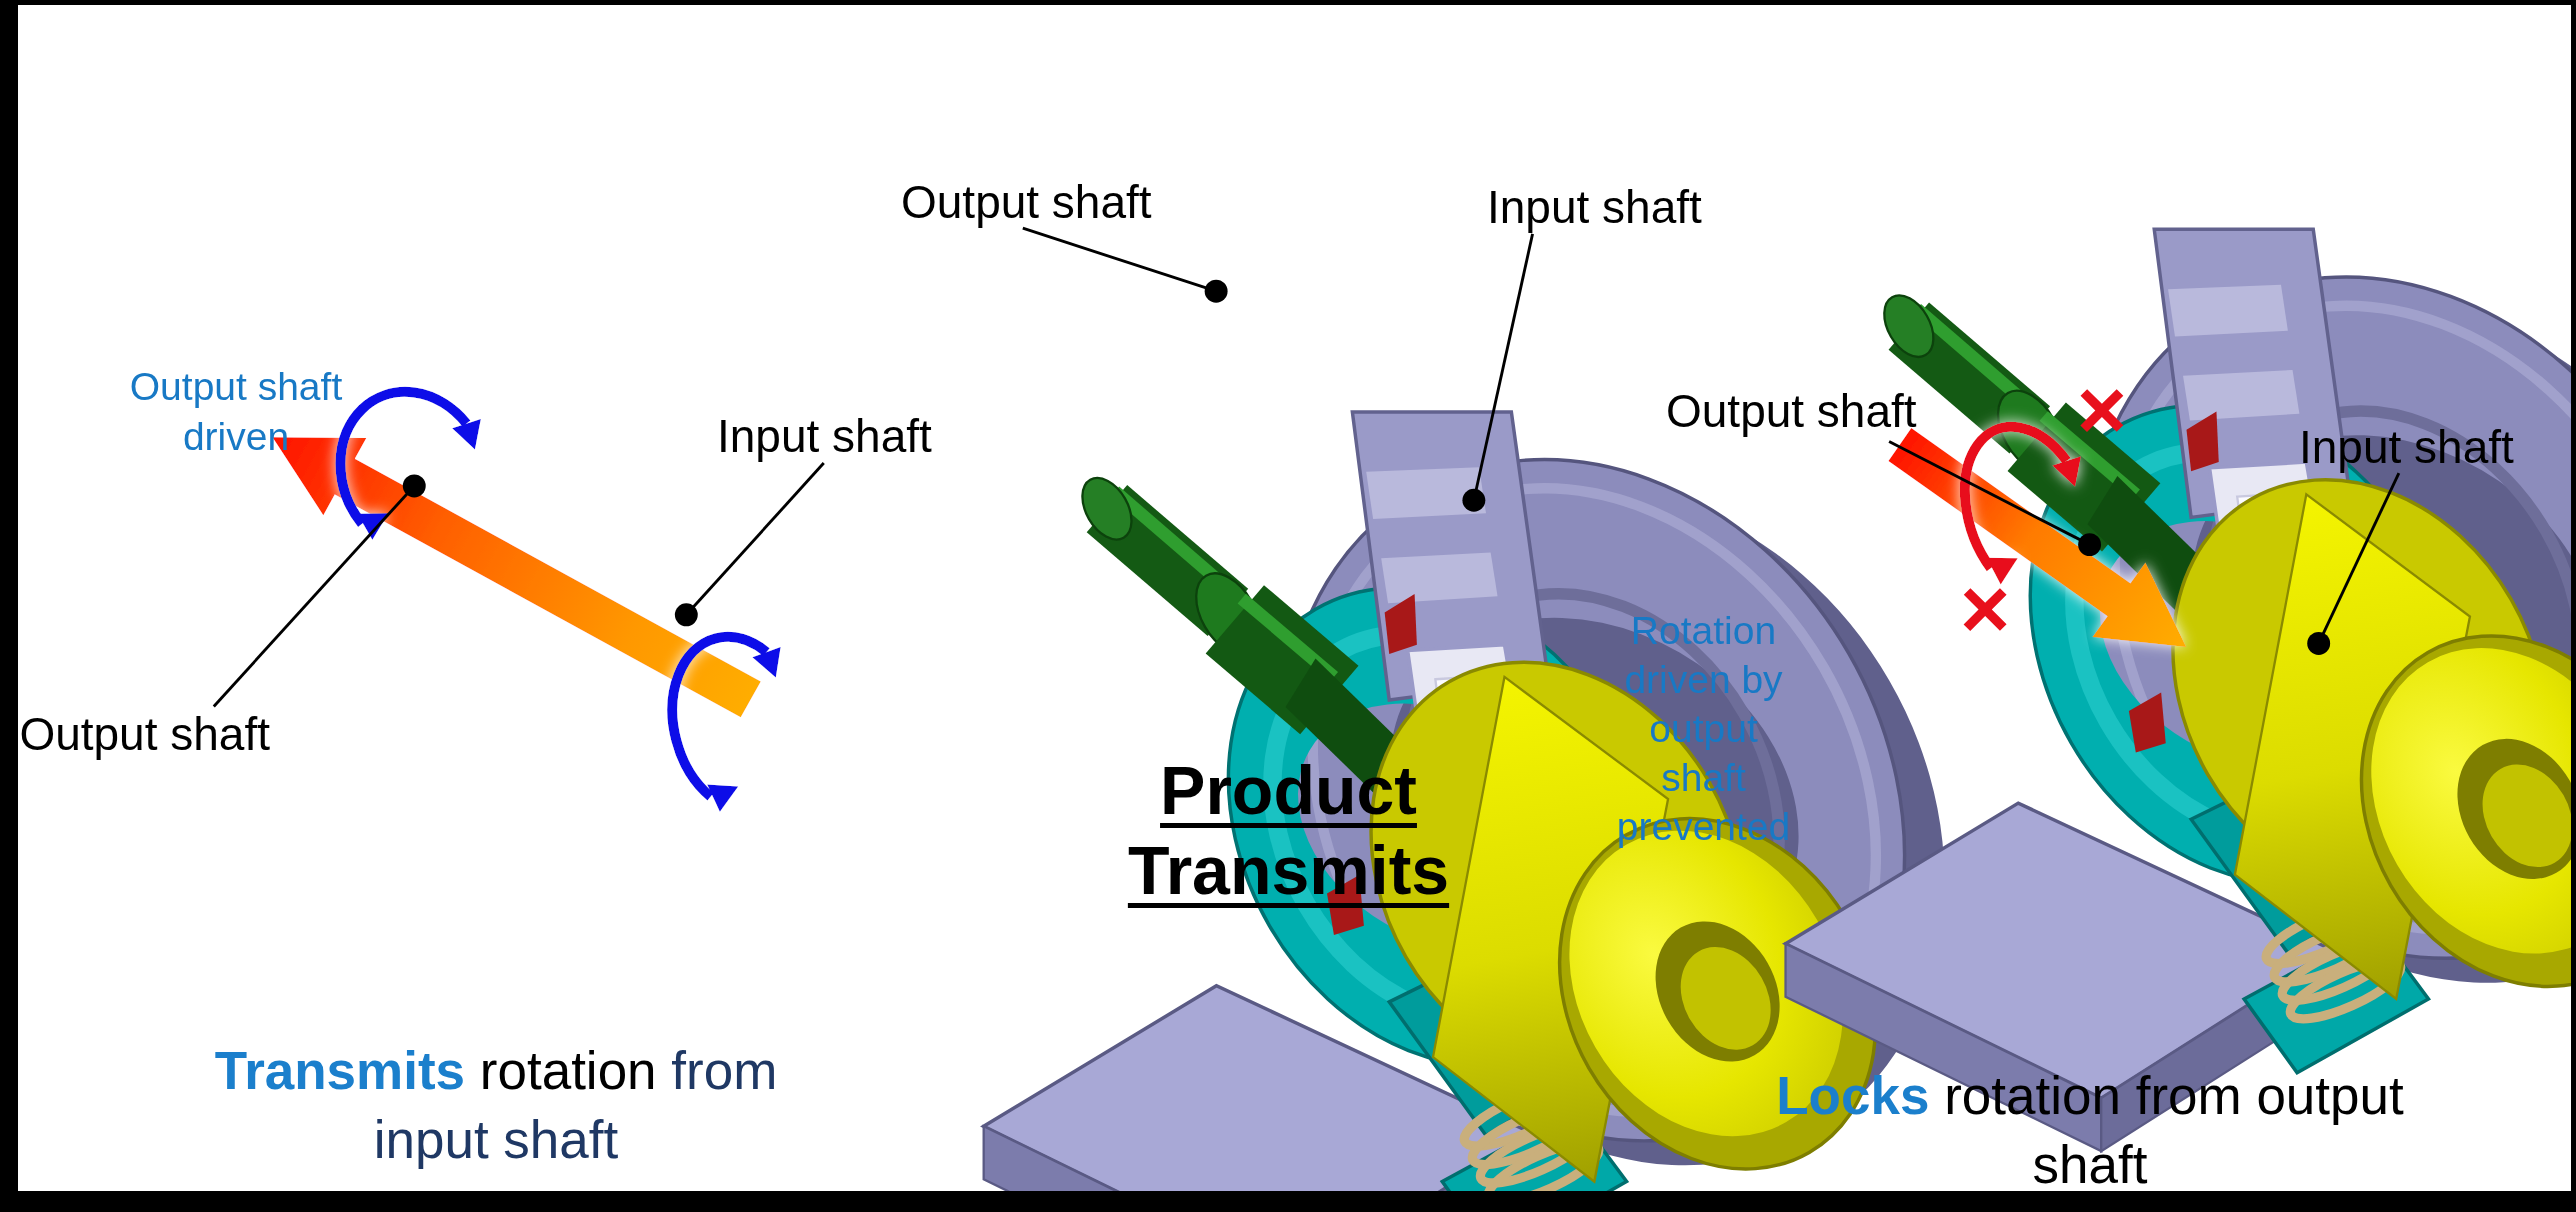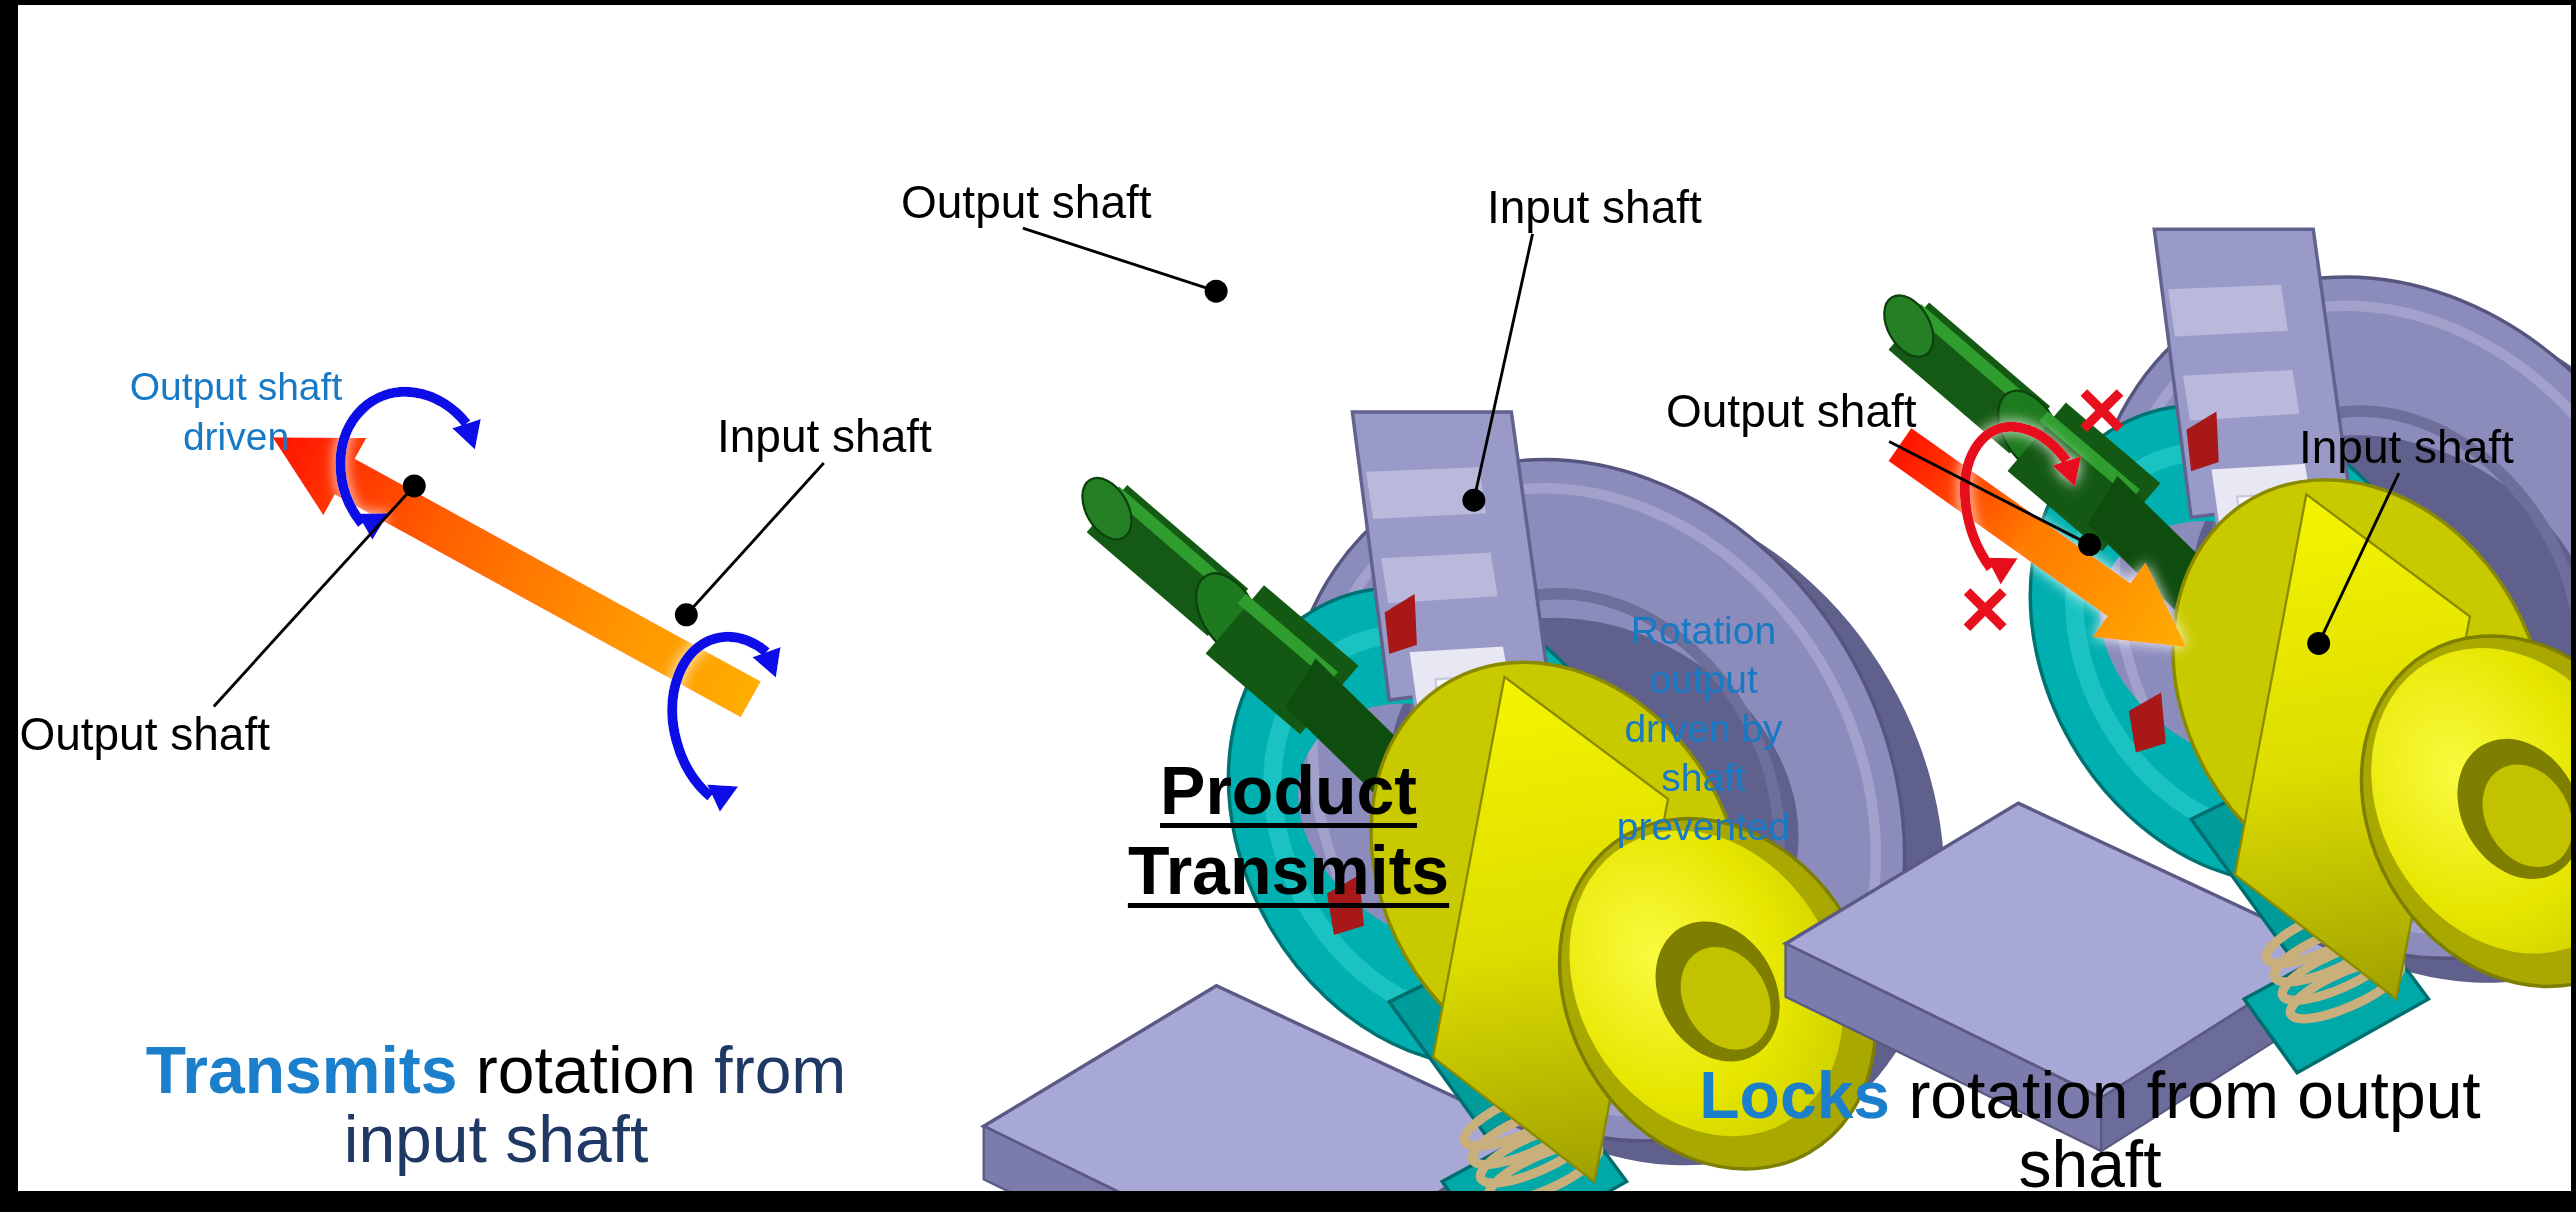--- a/index.html
+++ b/index.html
@@ -7,21 +7,21 @@
     position:relative;width:2576px;height:1213px;background:#ffffff;
     border-left:18.6px solid #000;border-top:5.7px solid #000;
     border-right:5.7px solid #000;border-bottom:22px solid #000;
     box-sizing:border-box;overflow:hidden;
     font-family:"Liberation Sans","DejaVu Sans",sans-serif;
   }
   #scene{position:absolute;left:-18.6px;top:-5.7px;width:2576px;height:1213px;}
   .txt{position:absolute;white-space:nowrap;color:#000;}
   .lbl{font-size:46px;}
   .ann{font-size:39px;line-height:50px;color:#1879C5;text-align:center;white-space:normal;}
-  .cap{font-size:66px;line-height:69px;text-align:center;white-space:normal;}
+  .cap{font-size:53px;line-height:69px;text-align:center;white-space:normal;}
   .cap .hl{font-weight:bold;color:#1B7FCC;}
   .navy{color:#1F3864;}
   .title{font-size:68px;line-height:80px;font-weight:bold;text-align:center;white-space:normal;}
   .title div{text-decoration:underline;text-decoration-thickness:5px;text-underline-offset:9.3px;}
 </style>
 </head>
 <body>
 
 <div id="stage">
 <svg id="scene" viewBox="0 0 3598 1694" xmlns="http://www.w3.org/2000/svg">
@@ -177,22 +177,22 @@
   <div class="txt lbl" style="left:1469px;top:175px;">Input shaft</div>
   <div class="txt title" style="left:1020px;top:745px;width:501px;">
     <div>Product</div>
     <div>Transmits</div>
   </div>
 
   <div class="txt lbl" style="left:1648px;top:379px;">Output shaft</div>
   <div class="txt lbl" style="left:2281px;top:415px;">Input shaft</div>
   <div class="txt ann" style="left:1528px;top:601px;width:315px;line-height:49px;">
     <div>Rotation</div>
+    <div>driven by</div>
     <div>output</div>
-    <div>driven by</div>
     <div>shaft</div>
     <div>prevented</div>
   </div>
   <div class="txt cap" style="left:1678px;top:1056px;width:788px;">
     <div><span class="hl">Locks</span><span> rotation from output</span></div>
     <div>shaft</div>
   </div>
 </div>
 
 

